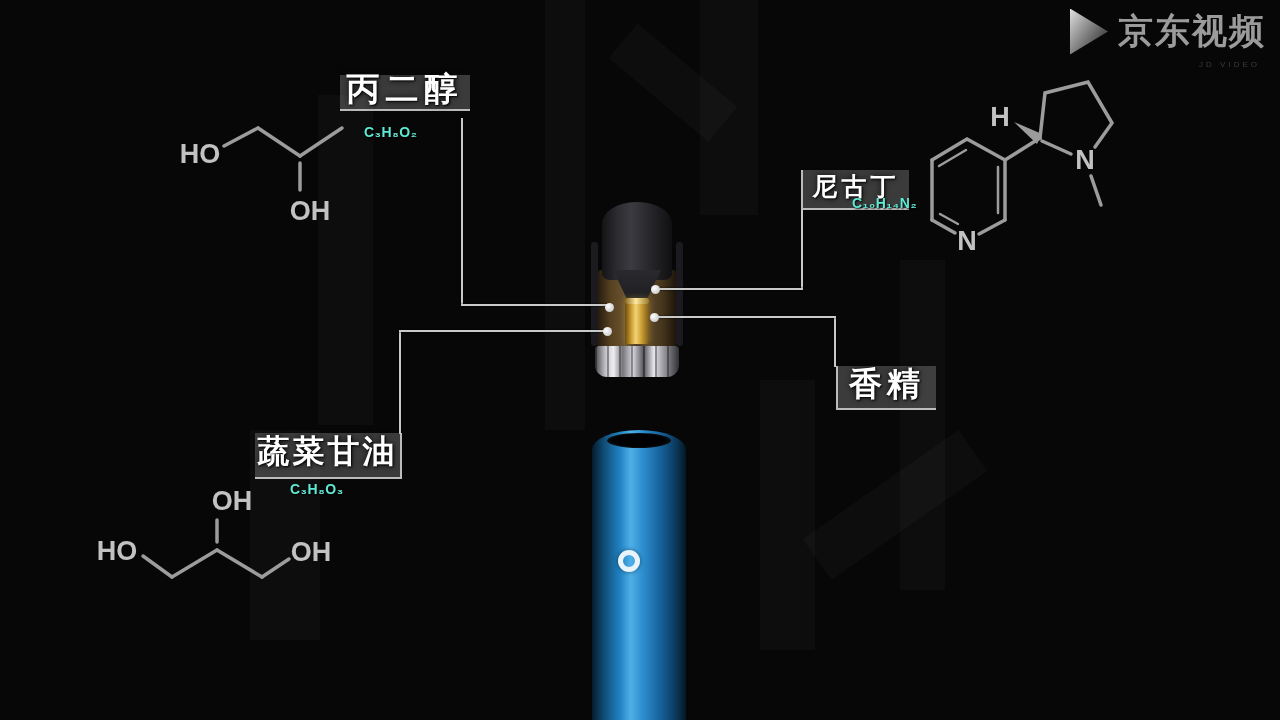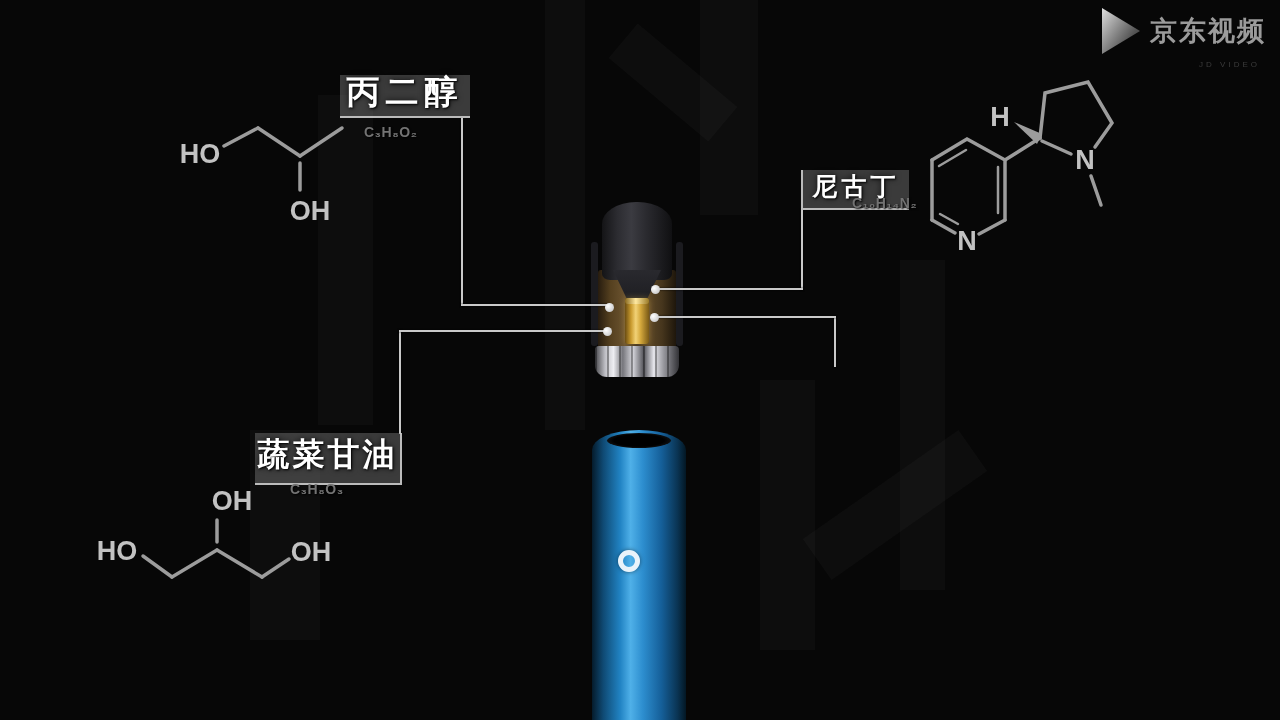--- a/index.html
+++ b/index.html
@@ -15,35 +15,35 @@
   .wm.d1 { transform: rotate(40deg); }
   .wm.d2 { transform: rotate(-35deg); }
 
   
   #brand { position: absolute; right: 14px; top: 8px; display: flex; align-items: center; z-index: 30; }
   #brand-triangle {
     width: 38px; height: 46px; margin-right: 10px;
     clip-path: polygon(0 0, 100% 50%, 0 100%);
     background: linear-gradient(125deg, #e0e0e0 0%, #9a9a9a 35%, #555 70%, #2e2e2e 100%);
   }
-  #brand-name { font-size: 27px; font-weight: bold; color: #9b9b9b; letter-spacing: 2px; }
+  #brand-name { font-size: 35px; font-weight: bold; color: #9b9b9b; letter-spacing: 2px; }
   #brand-sub { position: absolute; right: 6px; top: 52px; font-size: 8px; color: #3c3c3c; letter-spacing: 3px; }
 
   
   .callout-box {
     position: absolute; display: flex; align-items: center; justify-content: center;
     background: rgba(145,145,145,0.38); z-index: 12;
   }
   .callout-box .cn {
     color: #fff; font-weight: bold;
     text-shadow: 0 0 6px rgba(0,0,0,0.8), 1px 1px 2px rgba(0,0,0,0.9);
     white-space: nowrap; transform: translateY(-3px);
   }
   .formula {
-    position: absolute; color: #737373; font-weight: bold; font-size: 14px;
+    position: absolute; color: #5eead4; font-weight: bold; font-size: 14px;
     text-shadow: 1px 1px 2px #000; z-index: 12; letter-spacing: 0.5px;
   }
 
   
   .cline { position: absolute; background: #c9c9c9; box-shadow: 0 0 2px rgba(0,0,0,0.9); z-index: 11; }
   .dot {
     position: absolute; width: 9px; height: 9px; border-radius: 50%;
     background: radial-gradient(circle at 35% 35%, #ffffff, #cfcfcf 70%, #9a9a9a);
     z-index: 13;
   }
@@ -174,41 +174,44 @@
     <line x1="58" y1="76" x2="87" y2="97"></line>
     <line x1="87" y1="97" x2="132" y2="70"></line>
     <line x1="132" y1="70" x2="177" y2="97"></line>
     <line x1="177" y1="97" x2="204" y2="79"></line>
     <line x1="132" y1="62" x2="132" y2="40"></line>
     <text x="147" y="30" text-anchor="middle">OH</text>
     <text x="32" y="80" text-anchor="middle">HO</text>
     <text x="226" y="81" text-anchor="middle">OH</text>
   </svg>
 
-  <div class="callout-box" style="left:340px; top:75px; width:130px; height:43px; border-bottom:2px solid rgba(210,210,210,0.85);">
+  <div class="callout-box" style="left:340px; top:75px; width:130px; height:36px; border-bottom:2px solid rgba(210,210,210,0.85);">
     <span class="cn" style="font-size:33px; letter-spacing:6px;">丙二醇</span>
   </div>
   <div class="formula" style="left:364px; top:124px;">C₃H₈O₂</div>
   <div class="cline" style="left:461px; top:118px; width:2px; height:188px;"></div>
   <div class="cline" style="left:461px; top:304px; width:148px; height:2px;"></div>
   <div class="dot" style="left:605px; top:303px;"></div>
 
   <div class="callout-box" style="left:801px; top:170px; width:108px; height:40px; border-left:2px solid rgba(210,210,210,0.85); border-bottom:2px solid rgba(210,210,210,0.85);">
     <span class="cn" style="font-size:25px; letter-spacing:4px;">尼古丁</span>
   </div>
   <div class="formula" style="left:852px; top:195px;">C₁₀H₁₄N₂</div>
   <div class="cline" style="left:801px; top:210px; width:2px; height:80px;"></div>
   <div class="cline" style="left:658px; top:288px; width:145px; height:2px;"></div>
   <div class="dot" style="left:651px; top:285px;"></div>
 
+  <div class="callout-box" style="left:836px; top:366px; width:100px; height:44px; border-left:2px solid rgba(210,210,210,0.85); border-bottom:2px solid rgba(210,210,210,0.85);">
+    <span class="cn" style="font-size:33px; letter-spacing:5px;">香精</span>
+  </div>
   <div class="cline" style="left:834px; top:317px; width:2px; height:50px;"></div>
   <div class="cline" style="left:657px; top:316px; width:179px; height:2px;"></div>
   <div class="dot" style="left:650px; top:313px;"></div>
 
-  <div class="callout-box" style="left:255px; top:433px; width:147px; height:52px; border-right:2px solid rgba(210,210,210,0.85); border-bottom:2px solid rgba(210,210,210,0.85);">
+  <div class="callout-box" style="left:255px; top:433px; width:147px; height:46px; border-right:2px solid rgba(210,210,210,0.85); border-bottom:2px solid rgba(210,210,210,0.85);">
     <span class="cn" style="font-size:32px; letter-spacing:3px;">蔬菜甘油</span>
   </div>
   <div class="formula" style="left:290px; top:481px;">C₃H₈O₃</div>
   <div class="cline" style="left:399px; top:330px; width:2px; height:104px;"></div>
   <div class="cline" style="left:399px; top:330px; width:206px; height:2px;"></div>
   <div class="dot" style="left:603px; top:327px;"></div>
 
   <div id="pod">
     <div class="pod-clip" style="left:-1px;"></div>
     <div class="pod-clip" style="right:-1px;"></div>

